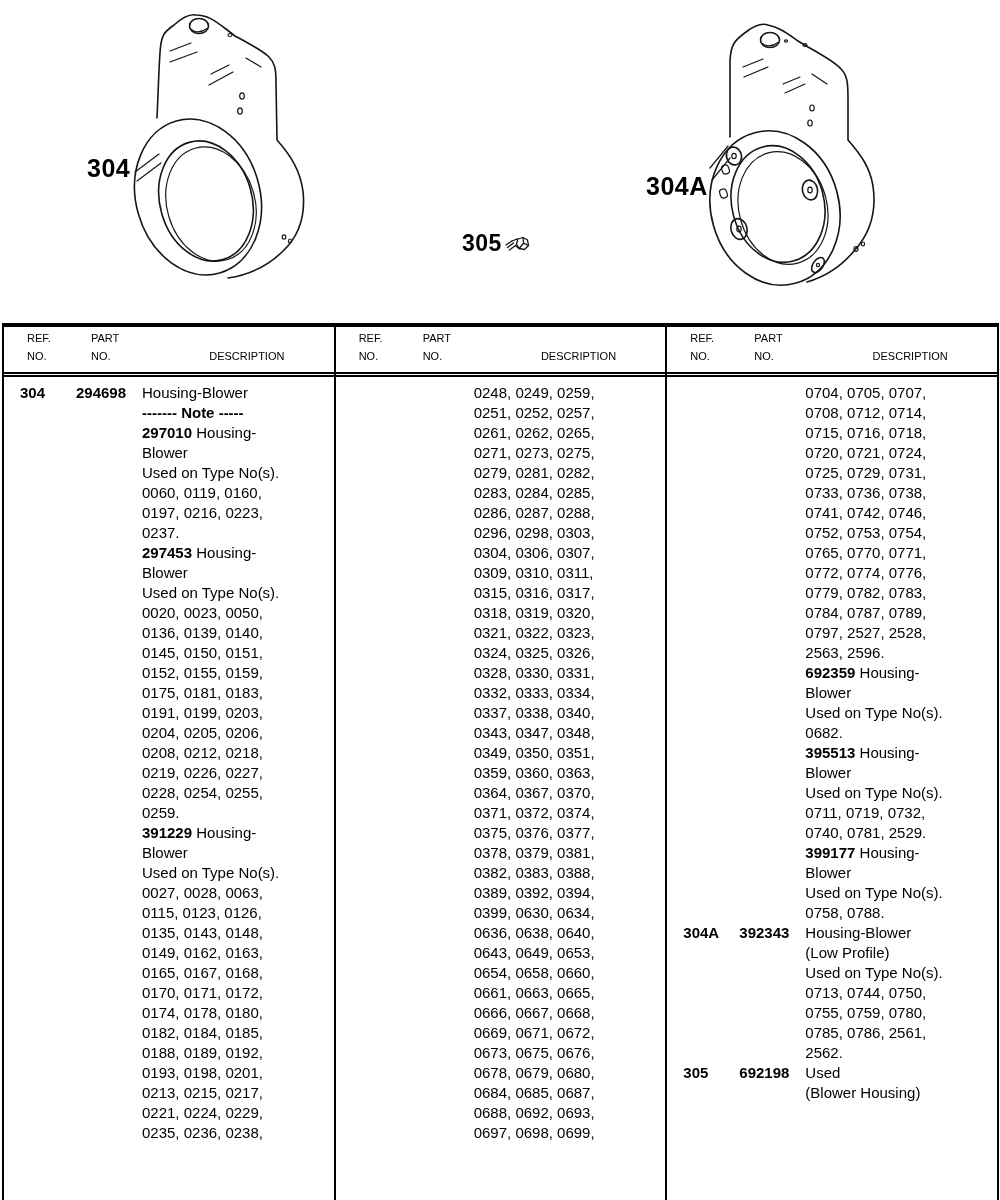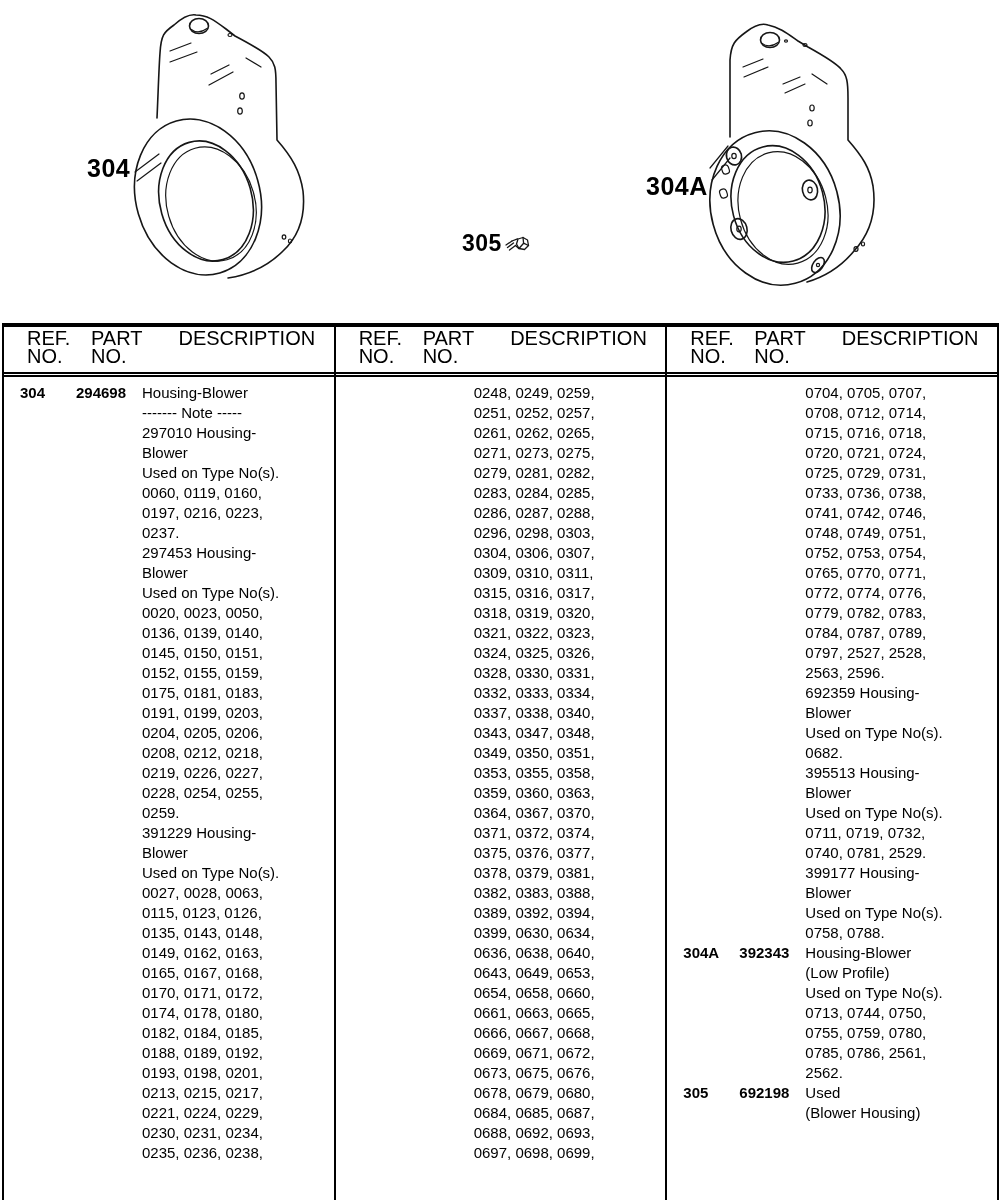--- a/index.html
+++ b/index.html
@@ -17,29 +17,29 @@
   .parts-table{
     position:absolute;top:323px;left:2px;width:993px;height:877px;
     border-top:4px solid #000;border-left:2.5px solid #000;border-right:2.5px solid #000;
     display:flex;background:#fff;
   }
   .col{flex:1 1 0;border-right:2.5px solid #000;display:flex;flex-direction:column;min-width:0}
   .col:last-child{border-right:none}
   .col-header{
     height:42px;border-bottom:5px double #000;
     padding:3px 6px 0 23px;display:grid;grid-template-columns:64px 75px 1fr;
-    font-size:20px;line-height:17.5px;
+    font-size:11px;line-height:17.5px;
   }
   .hdr-stack span{display:block}
-  .hdr-desc{display:flex;align-items:flex-start;justify-content:center;padding-bottom:7px}
+  .hdr-desc{display:flex;align-items:flex-end;justify-content:center;padding-bottom:7px}
   .col-body{padding:6px 4px 0 16px;font-size:15px;line-height:20px;flex:1}
   .row{display:grid;grid-template-columns:56px 66px 1fr}
   .c-ref,.c-part{font-weight:bold}
   .c-desc{white-space:nowrap}
-  .c-desc b{font-weight:normal}
+  .c-desc b{font-weight:bold}
 </style>
 </head>
 <body>
 
 <div class="figures">
 
   <svg style="left:130px;top:5px" width="260" height="290" viewBox="0 0 260 290">
     <g class="draw">
       <path d="M 27 113 C 28 92 29 60 30 48 C 31 30 34 27 44 20 C 53 12 60 9 66 10 C 77 10 84 15 96 24 L 105 31 C 124 41 134 47 139 52 C 145 58 146 64 146 78 L 147 135 C 162 152 170 166 173 186 C 176 214 167 233 153 246 C 138 261 118 270 98 273"></path>
       <ellipse cx="68" cy="192" rx="62" ry="79" transform="rotate(-16 68 192)"></ellipse>
@@ -297,25 +297,20 @@
           <span class="c-desc">0213, 0215, 0217,</span>
         </div>
         <div class="row">
           <span class="c-ref"></span>
           <span class="c-part"></span>
           <span class="c-desc">0221, 0224, 0229,</span>
         </div>
         <div class="row">
           <span class="c-ref"></span>
           <span class="c-part"></span>
-          <span class="c-desc">0230, 0231, 0234,</span>
-        </div>
-        <div class="row">
-          <span class="c-ref"></span>
-          <span class="c-part"></span>
           <span class="c-desc">0235, 0236, 0238,</span>
         </div>
       </div>
   </div>
 
   <div class="col">
     <div class="col-header">
       <div class="hdr-stack">
         <span>REF.</span>
           <span>NO.</span>
@@ -420,25 +415,20 @@
           <span class="c-desc">0343, 0347, 0348,</span>
         </div>
         <div class="row">
           <span class="c-ref"></span>
           <span class="c-part"></span>
           <span class="c-desc">0349, 0350, 0351,</span>
         </div>
         <div class="row">
           <span class="c-ref"></span>
           <span class="c-part"></span>
-          <span class="c-desc">0353, 0355, 0358,</span>
-        </div>
-        <div class="row">
-          <span class="c-ref"></span>
-          <span class="c-part"></span>
           <span class="c-desc">0359, 0360, 0363,</span>
         </div>
         <div class="row">
           <span class="c-ref"></span>
           <span class="c-part"></span>
           <span class="c-desc">0364, 0367, 0370,</span>
         </div>
         <div class="row">
           <span class="c-ref"></span>
           <span class="c-part"></span>
@@ -573,25 +563,20 @@
           <span class="c-desc">0733, 0736, 0738,</span>
         </div>
         <div class="row">
           <span class="c-ref"></span>
           <span class="c-part"></span>
           <span class="c-desc">0741, 0742, 0746,</span>
         </div>
         <div class="row">
           <span class="c-ref"></span>
           <span class="c-part"></span>
-          <span class="c-desc">0748, 0749, 0751,</span>
-        </div>
-        <div class="row">
-          <span class="c-ref"></span>
-          <span class="c-part"></span>
           <span class="c-desc">0752, 0753, 0754,</span>
         </div>
         <div class="row">
           <span class="c-ref"></span>
           <span class="c-part"></span>
           <span class="c-desc">0765, 0770, 0771,</span>
         </div>
         <div class="row">
           <span class="c-ref"></span>
           <span class="c-part"></span>

